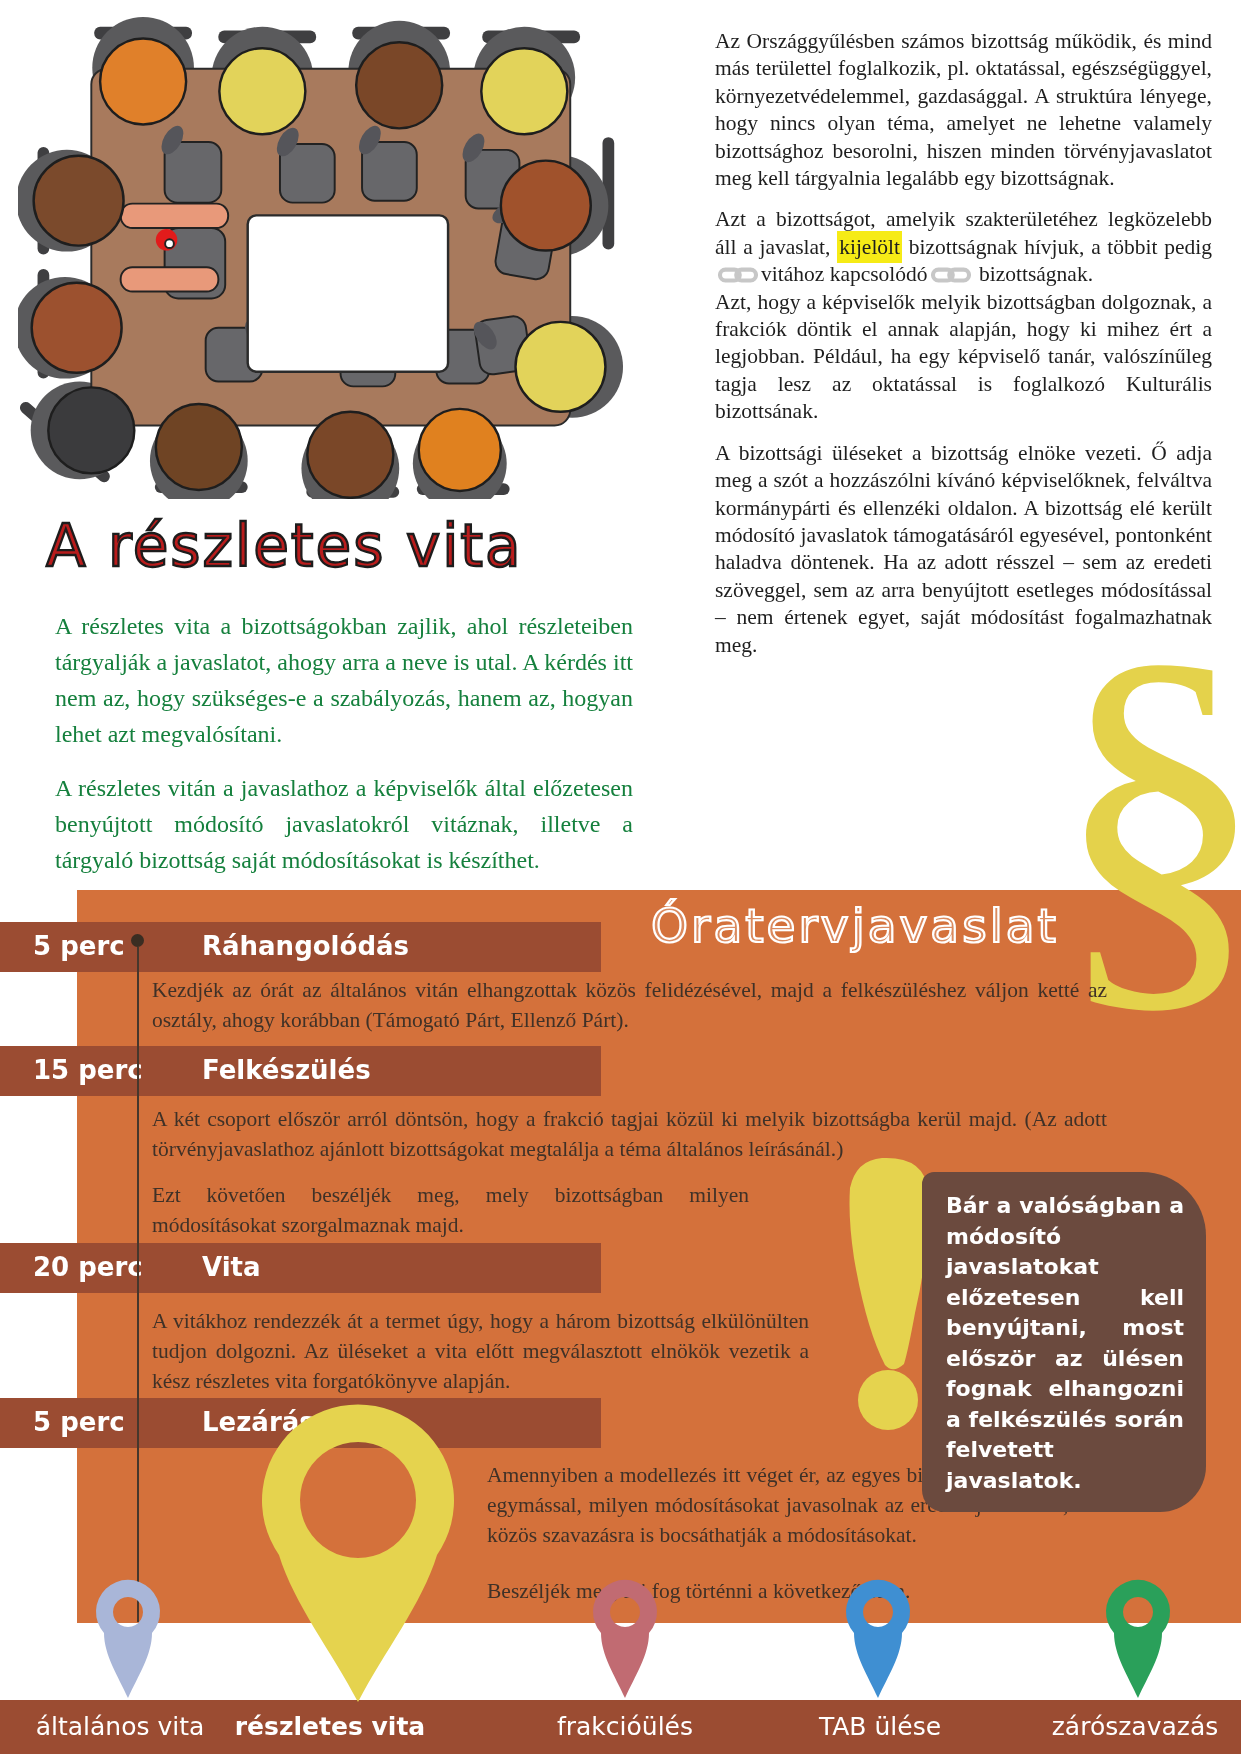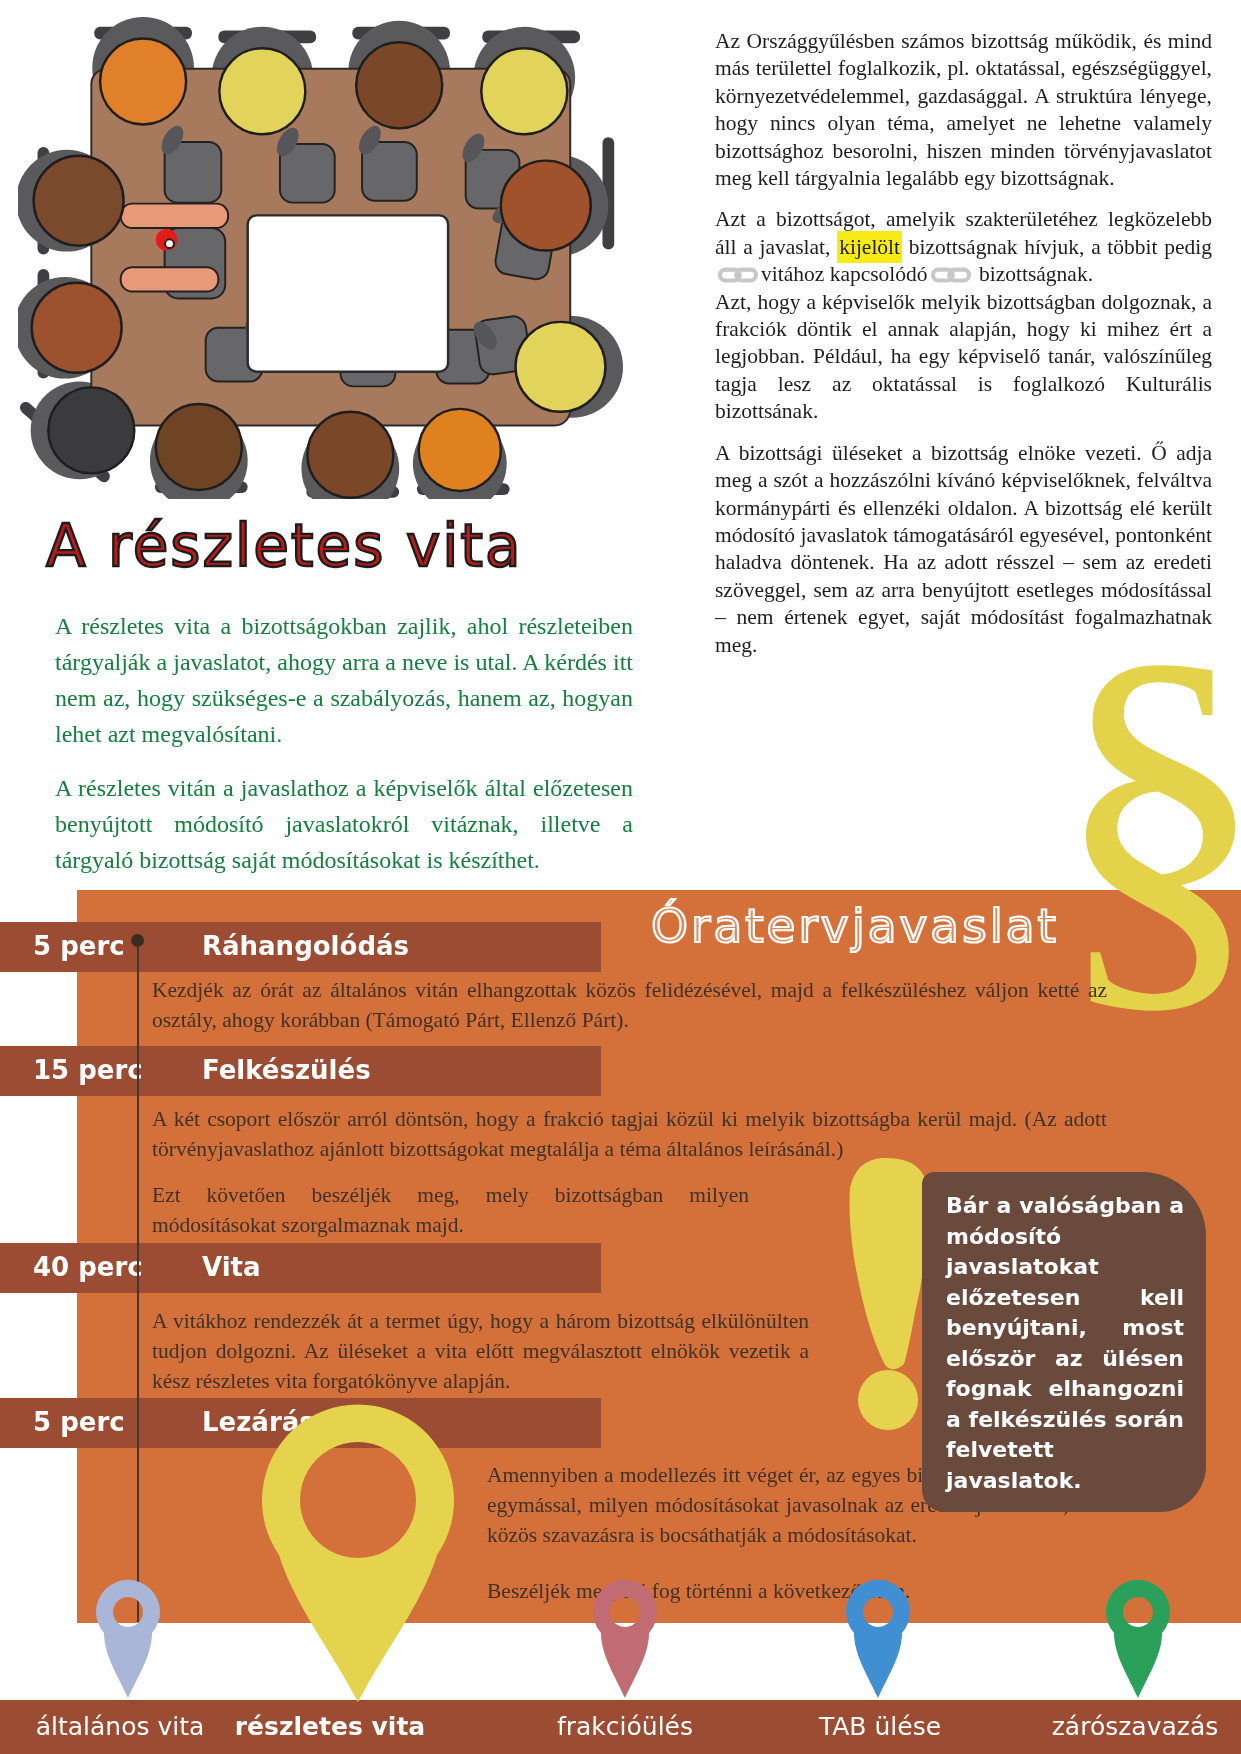--- a/index.html
+++ b/index.html
@@ -178,21 +178,21 @@
 
   <div class="plan-bar bar1">
     <span class="time">5 perc</span>
     <span class="lbl">Ráhangolódás</span>
   </div>
   <div class="plan-bar bar2">
     <span class="time">15 perc</span>
     <span class="lbl">Felkészülés</span>
   </div>
   <div class="plan-bar bar3">
-    <span class="time">40 perc</span>
+    <span class="time">20 perc</span>
     <span class="lbl">Vita</span>
   </div>
   <div class="plan-bar bar4">
     <span class="time">5 perc</span>
     <span class="lbl">Lezárás</span>
   </div>
 
   <div class="tl-dot"></div>
   <div class="tl-line"></div>
 

